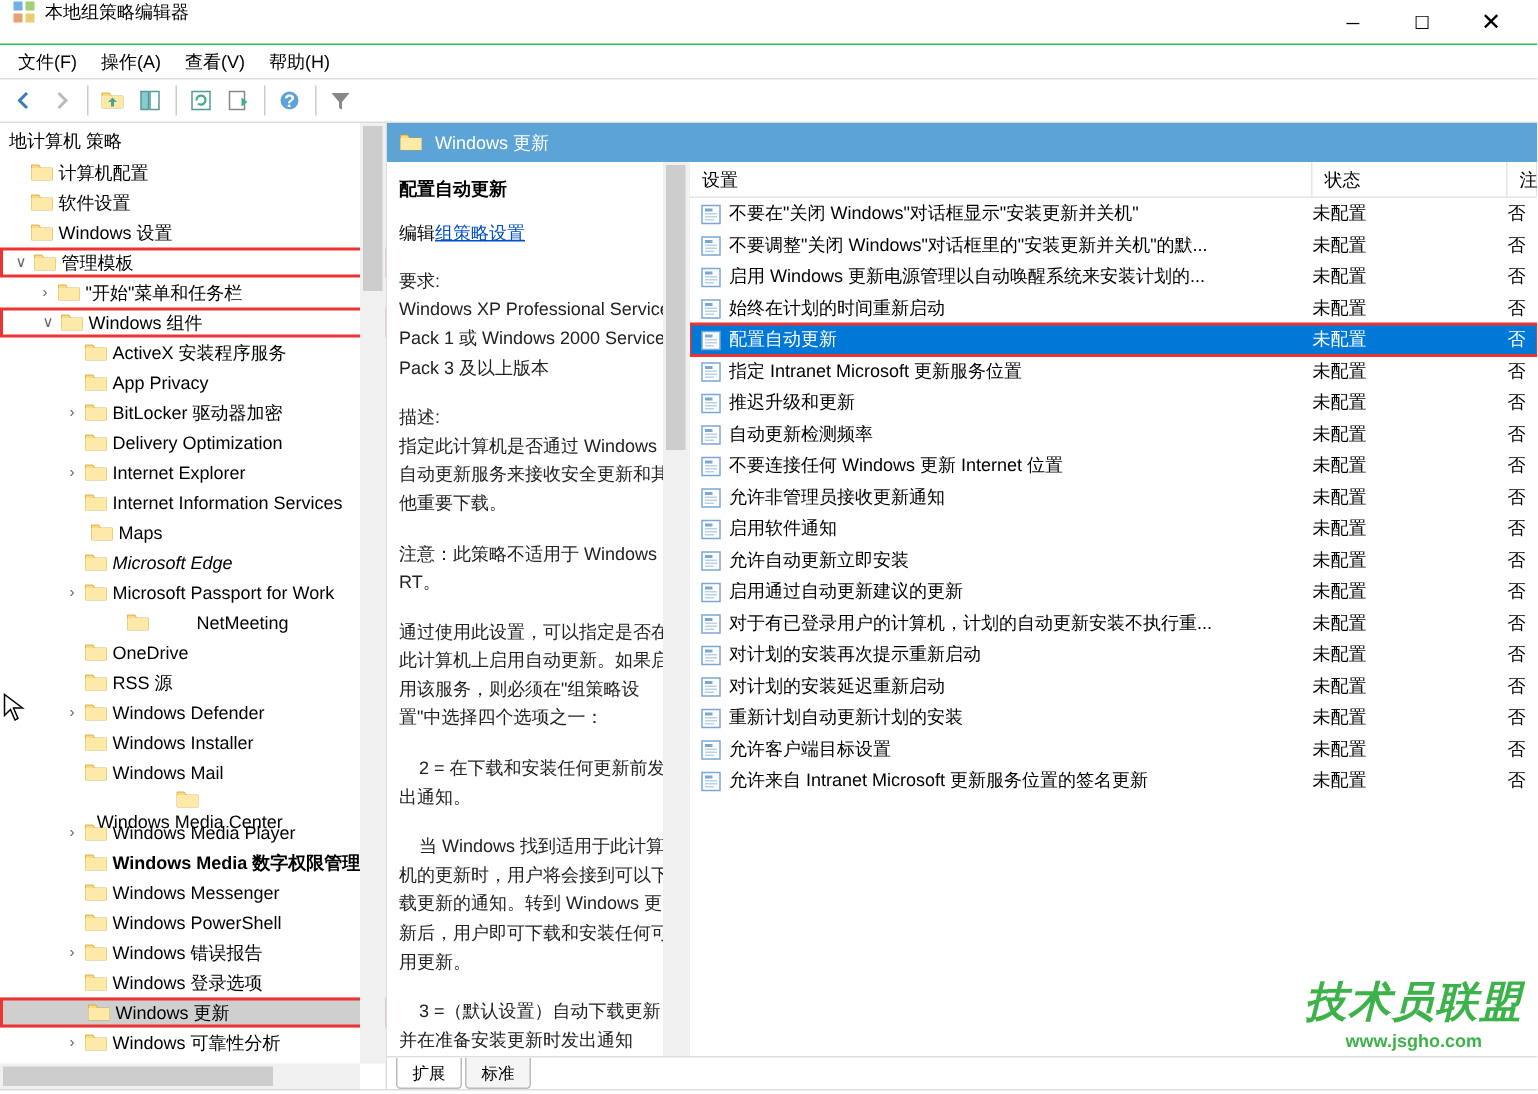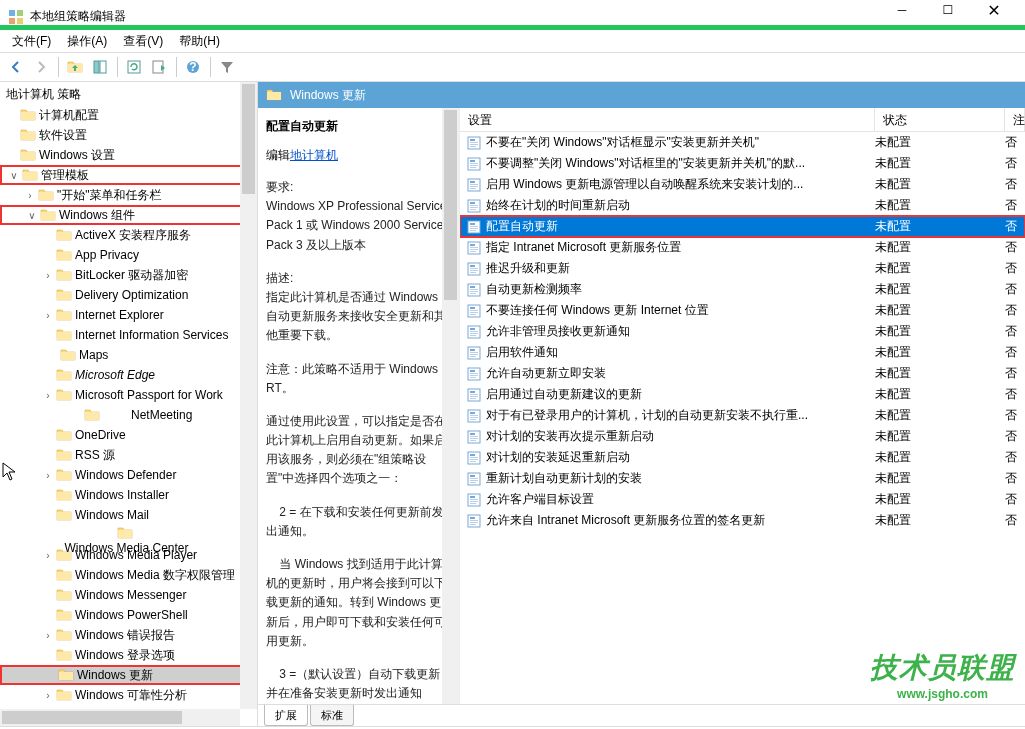--- a/index.html
+++ b/index.html
@@ -1,19 +1,19 @@
 <!DOCTYPE html>
 <html><head>
 <meta charset="utf-8">
 <style>
 * { box-sizing: border-box; margin: 0; padding: 0; font-family: "Microsoft YaHei", "Segoe UI", Tahoma, sans-serif; font-size: 12px; }
 body { width: 1025px; height: 729px; background: #fff; overflow: hidden; position: relative; }
 
 
-.titlebar { height: 30px; display: flex; align-items: flex-end; padding: 0 8px; border-bottom: 5px solid #22c55e; }
+.titlebar { height: 30px; display: flex; align-items: flex-start; padding: 0 8px; border-bottom: 1px solid #22c55e; }
 .titlebar .app-icon { width: 16px; height: 16px; display: inline-flex; margin-right: 6px; }
 .titlebar .title { flex: 1; }
 .titlebar .win-btn { width: 46px; height: 30px; display: flex; align-items: center; justify-content: center; font-family: Arial; font-size: 12px; }
 .titlebar .win-btn.close { font-size: 16px; }
 
 
 .menubar { height: 22px; display: flex; align-items: center; padding: 0 4px; }
 .menubar .menu-item { padding: 2px 8px; }
 
 
@@ -383,21 +383,21 @@
         </div>
         <div class="tree-node" style="padding-left: 40px;">
           <span class="expander">›</span>
           <span class="folder-icon">
             <svg width="16" height="16">
               <use href="#folder-ico"></use>
             </svg>
           </span>
           <span>Windows Media Player</span>
         </div>
-        <div class="tree-node" style="padding-left: 40px;">
+        <div class="tree-node" style="padding-left: 40px; font-weight: bold;">
           <span class="expander"></span>
           <span class="folder-icon">
             <svg width="16" height="16">
               <use href="#folder-ico"></use>
             </svg>
           </span>
           <span>Windows Media 数字权限管理</span>
         </div>
         <div class="tree-node" style="padding-left: 40px;">
           <span class="expander"></span>
@@ -468,21 +468,21 @@
           <svg width="16" height="16">
             <use href="#folder-ico"></use>
           </svg>
         </span>
       <span>Windows 更新</span>
     </div>
     <div class="right-body">
 
       <div class="desc-pane">
         <h3>配置自动更新</h3>
-        <div><span>编辑</span><a href="#" class="link">地计算机</a></div>
+        <div><span>编辑</span><a href="#" class="link">组策略设置</a></div>
         <p><span>要求:</span><br><span>Windows XP Professional Service Pack 1 或 Windows 2000 Service Pack 3 及以上版本</span></p>
         <p><span>描述:</span><br><span>指定此计算机是否通过 Windows 自动更新服务来接收安全更新和其他重要下载。</span></p>
         <p>注意：此策略不适用于 Windows RT。</p>
         <p>通过使用此设置，可以指定是否在此计算机上启用自动更新。如果启用该服务，则必须在"组策略设置"中选择四个选项之一：</p>
         <p style="white-space:pre-wrap">    2 = 在下载和安装任何更新前发出通知。</p>
         <p style="white-space:pre-wrap">    当 Windows 找到适用于此计算机的更新时，用户将会接到可以下载更新的通知。转到 Windows 更新后，用户即可下载和安装任何可用更新。</p>
         <p style="white-space:pre-wrap">    3 =（默认设置）自动下载更新，并在准备安装更新时发出通知</p>
         <div class="desc-scroll">
             <div class="thumb"></div>
           </div>

